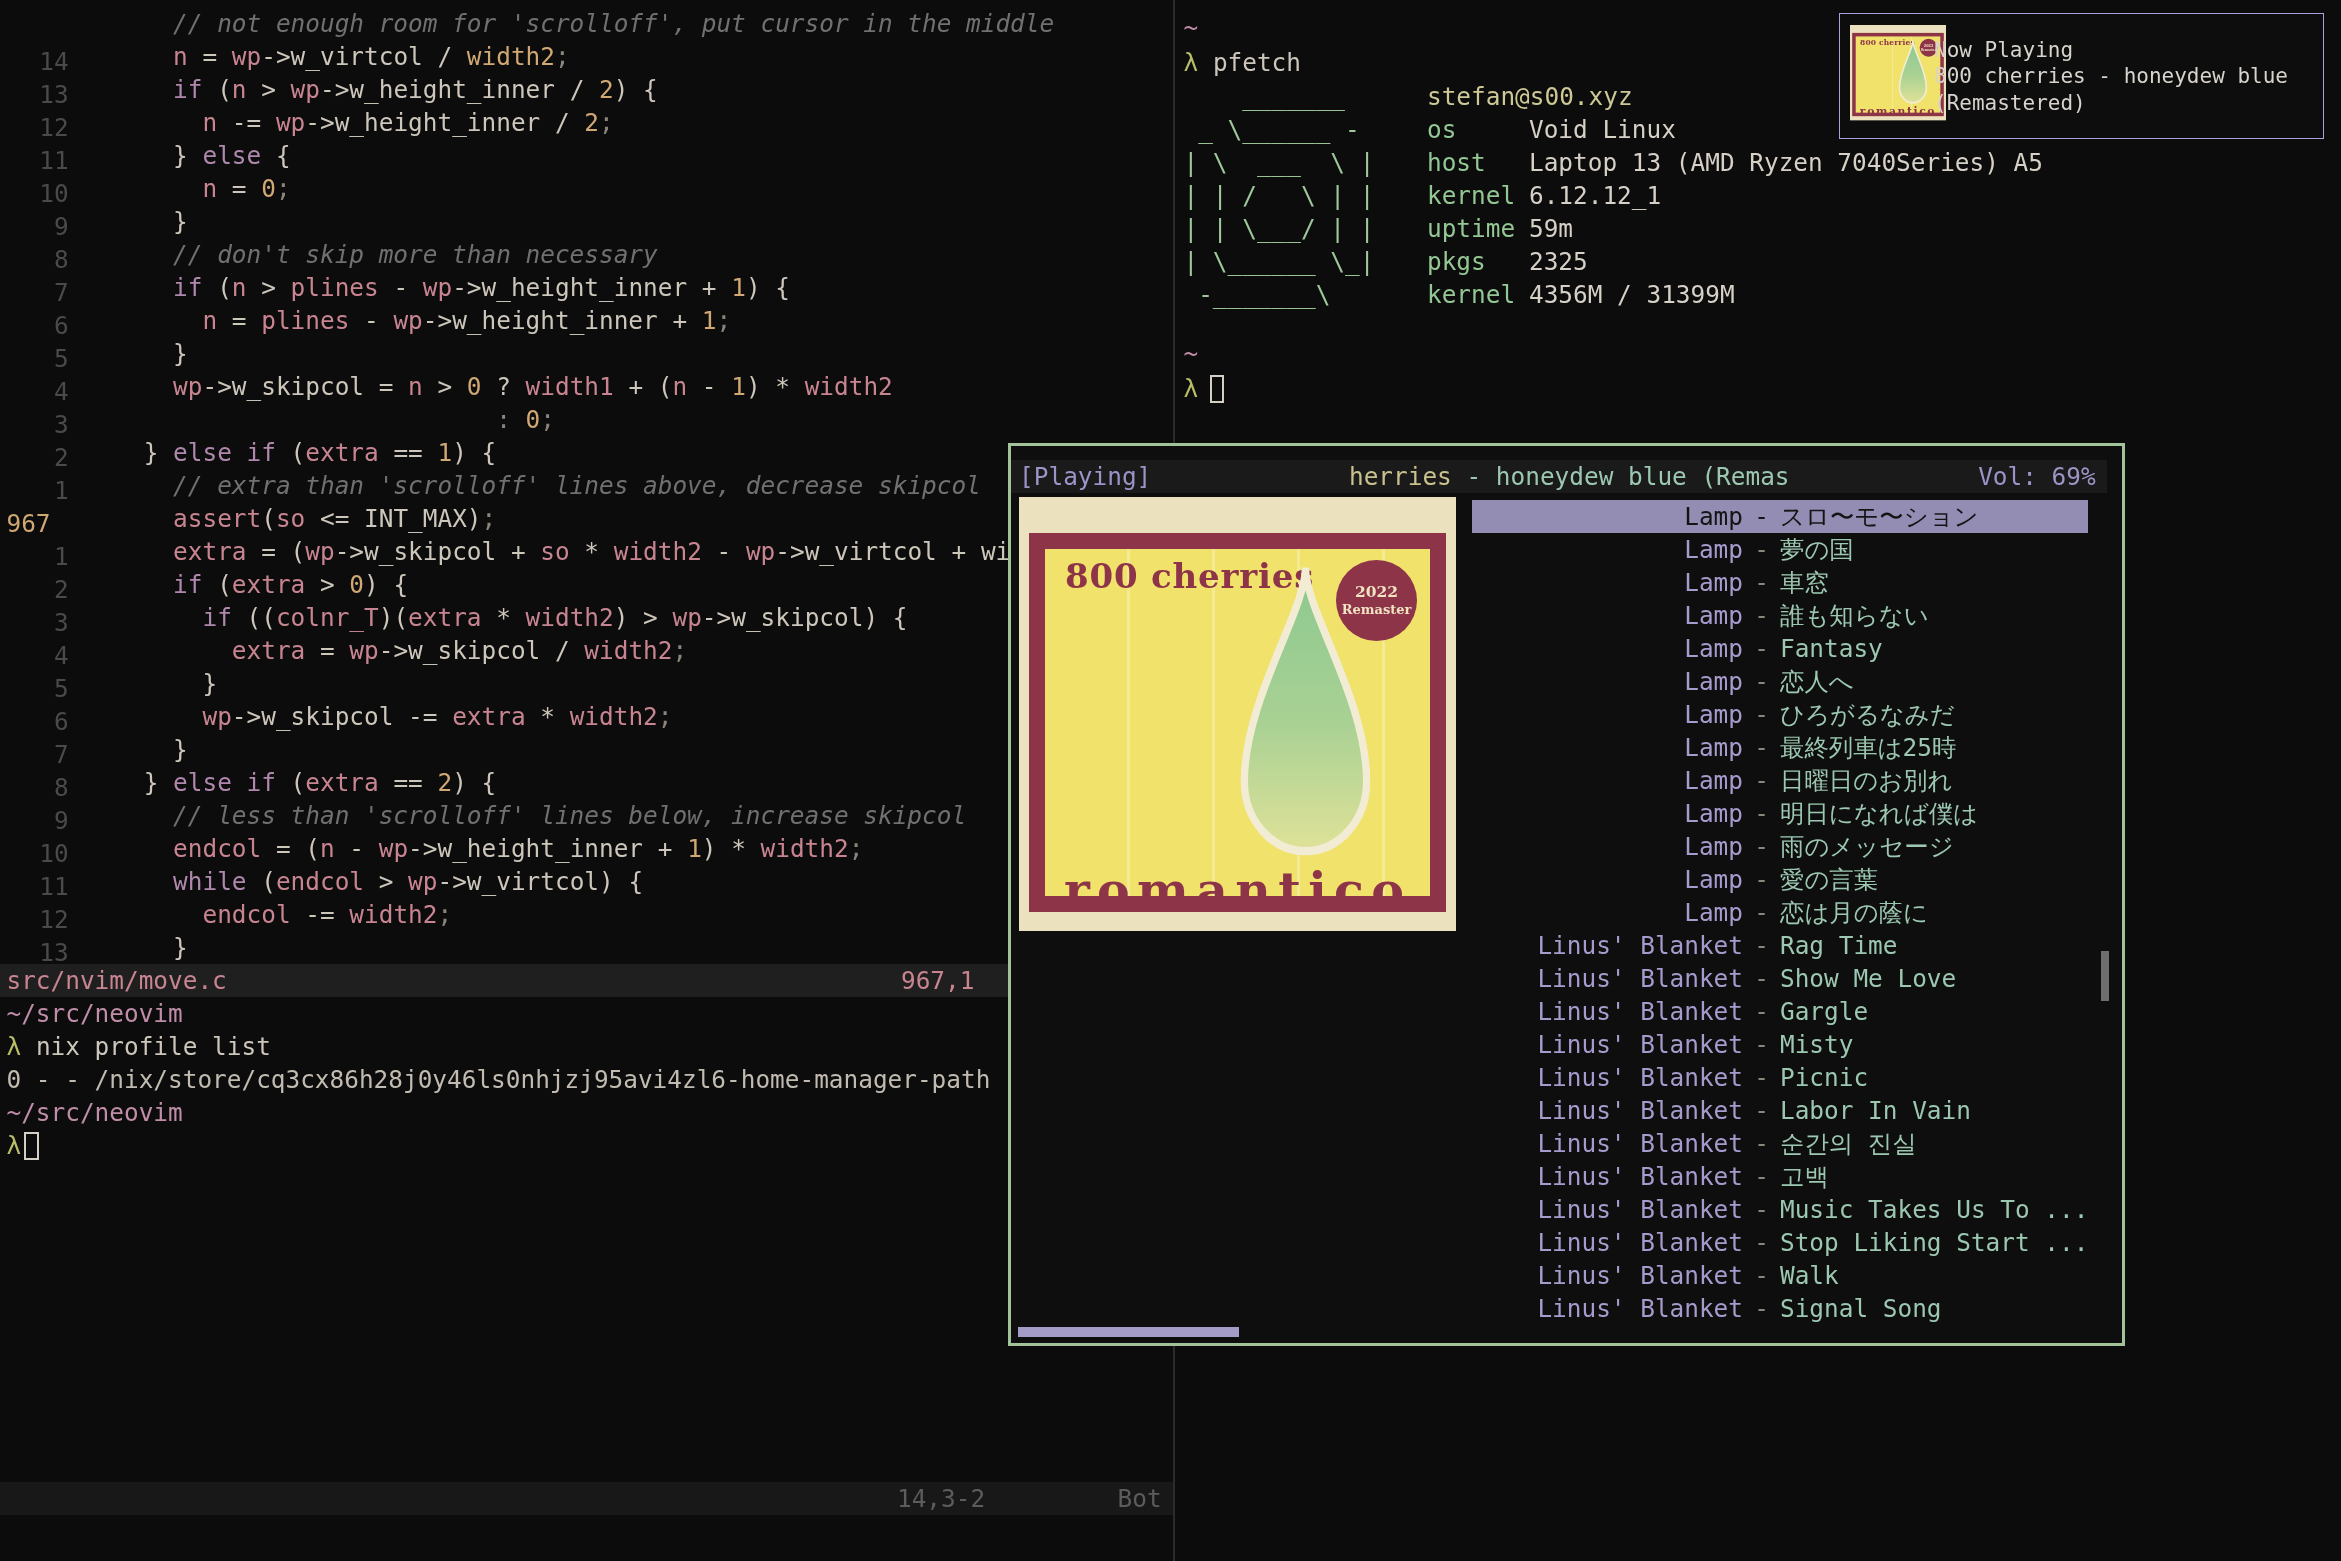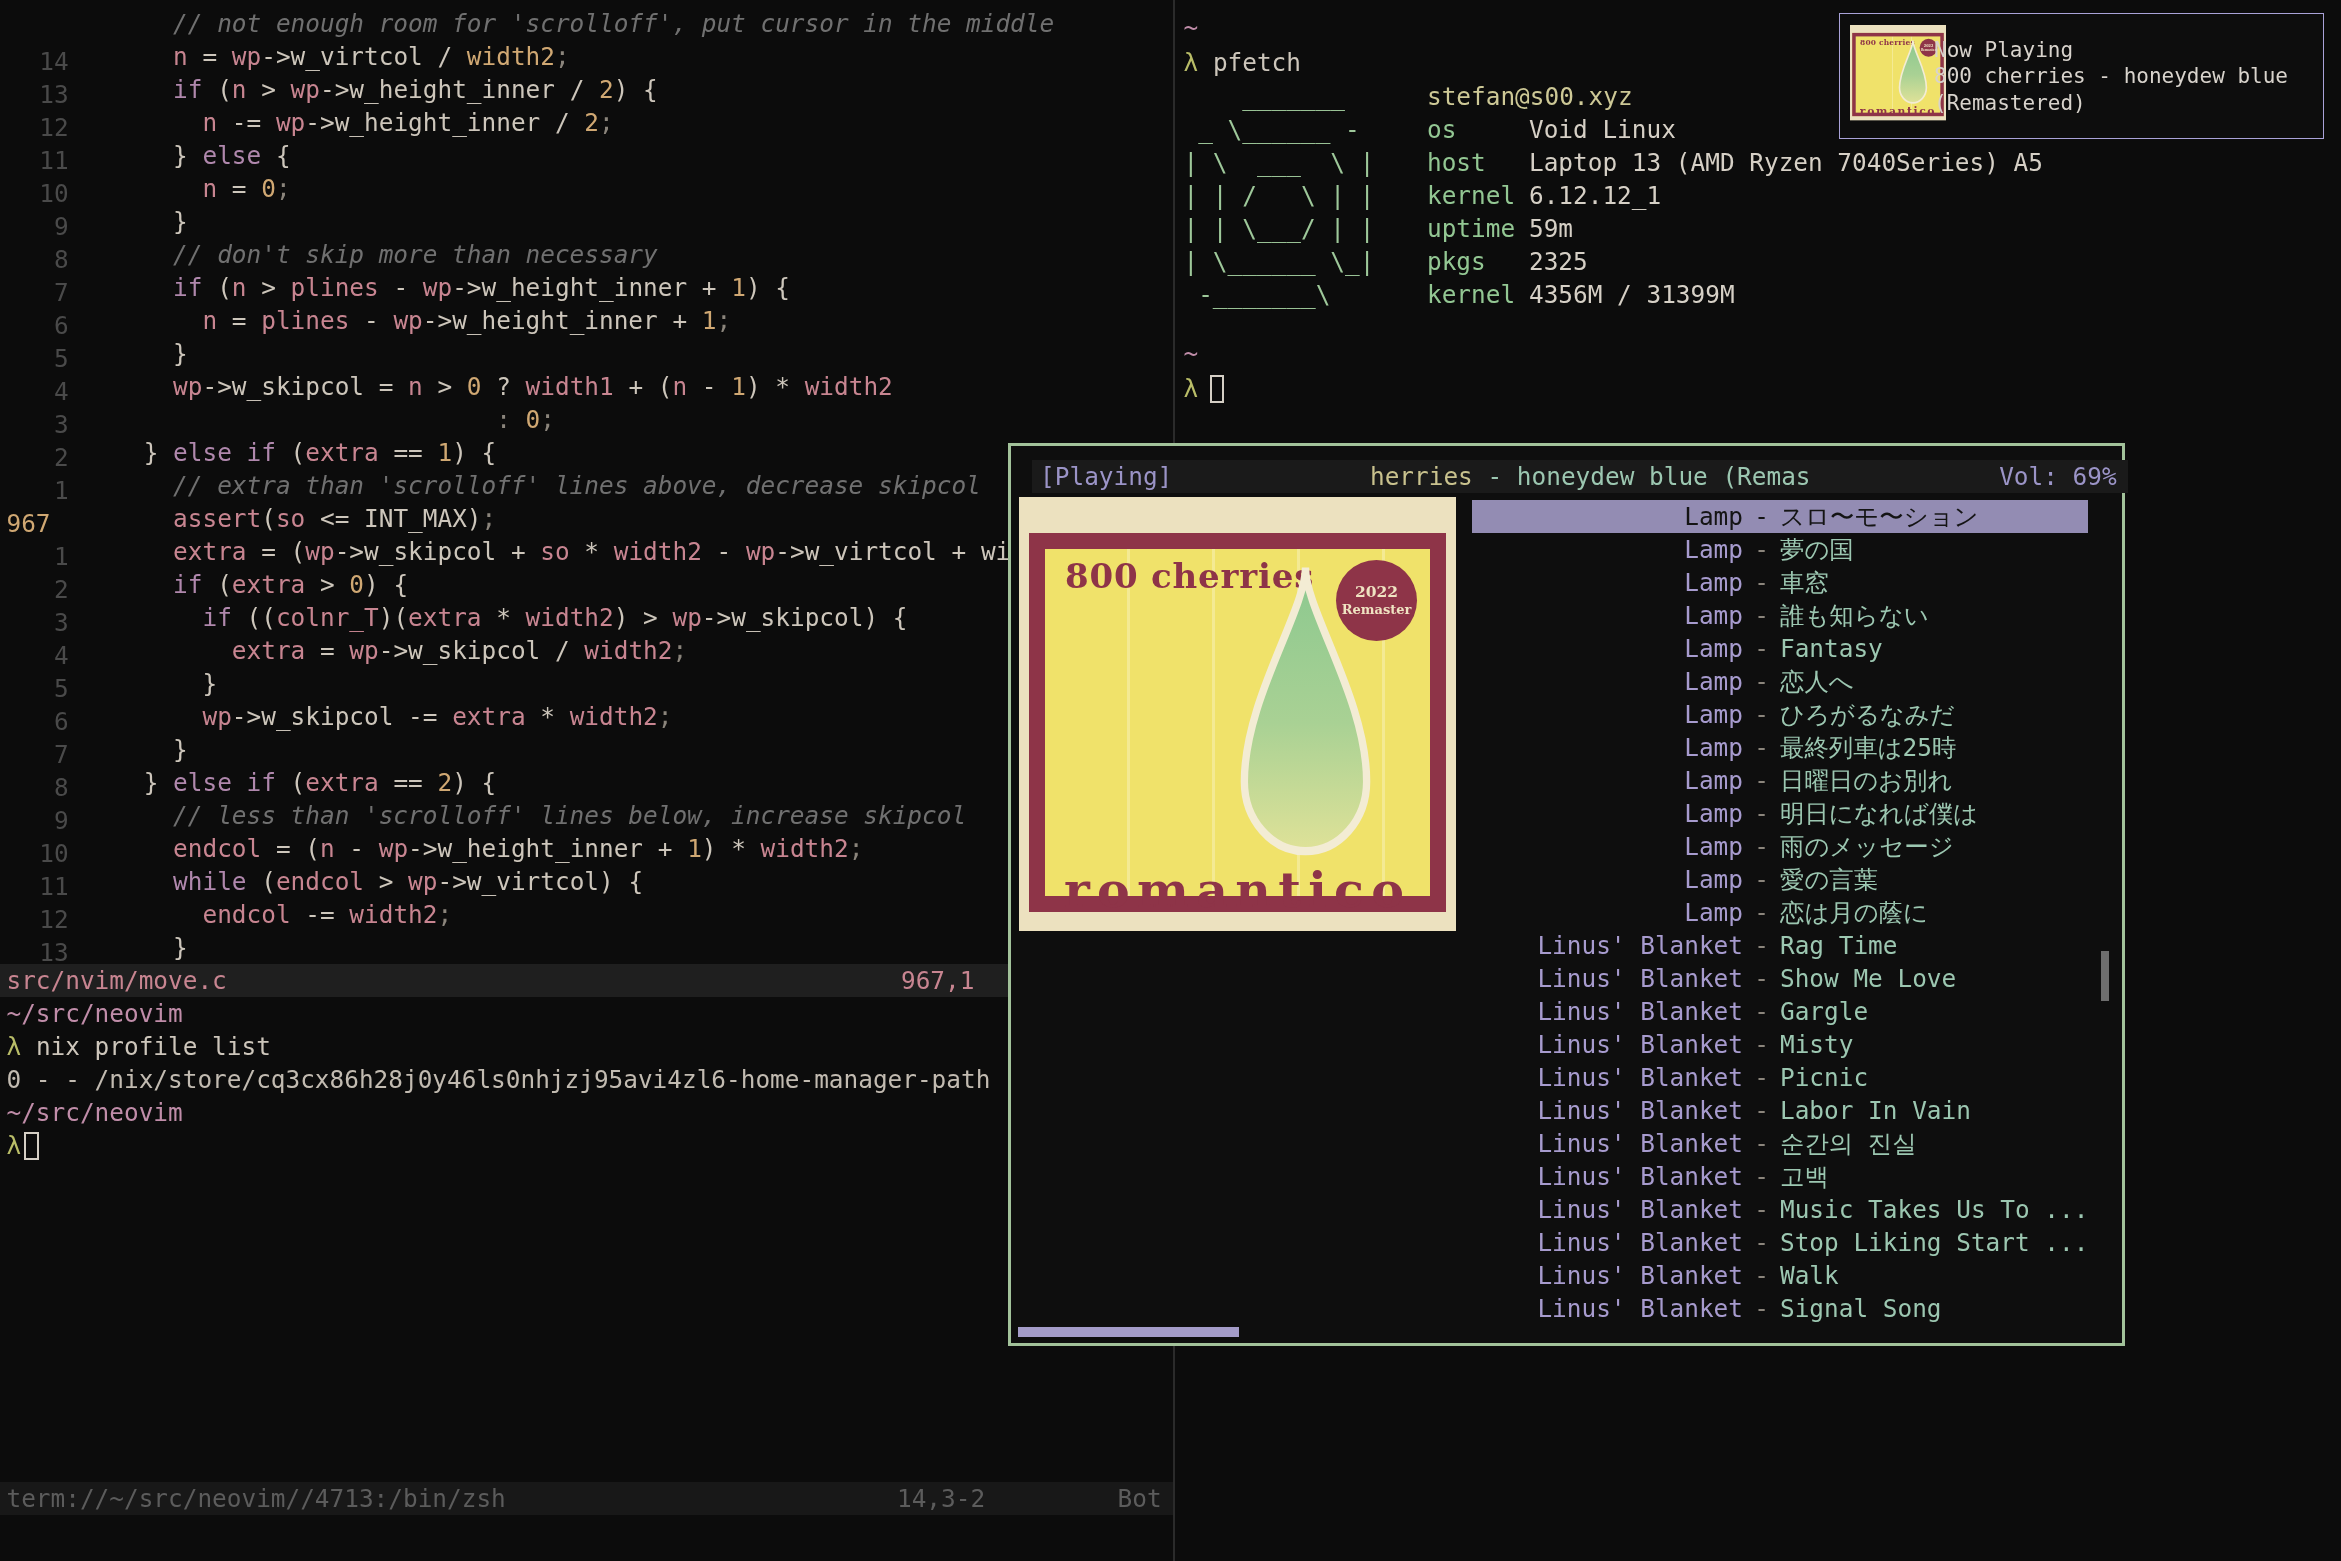--- a/index.html
+++ b/index.html
@@ -55,21 +55,21 @@
   .rp-row{position:absolute;left:6.5px;height:33px;white-space:pre;}
   #pfetch-art{position:absolute;left:6.5px;top:80px;color:var(--art);white-space:pre;font-size:24.4px;line-height:33px;}
   #pfetch-info{position:absolute;left:250px;top:80px;}
   .pf-row{height:33px;white-space:pre;}
   .pf-user{color:var(--puser);}
   .pf-label{display:inline-block;width:102px;color:var(--plabel);}
   .pf-value{color:var(--pvalue);}
 
   
   .player{position:absolute;left:1008px;top:443px;width:1117px;height:903px;border:3.3px solid var(--green);background:#0e0e0e;z-index:5;}
-  .titlebar{position:absolute;left:21px;top:14px;width:1096px;height:33px;background:#1a1a1a;display:flex;align-items:center;}
+  .titlebar{position:absolute;left:0;top:14px;width:1096px;height:33px;background:#1a1a1a;display:flex;align-items:center;}
   .tb-state{padding-left:8.1px;color:var(--lavender);}
   .tb-marquee{position:absolute;left:338px;white-space:pre;}
   .tb-martist{color:var(--khaki);}
   .tb-mtitle{color:var(--titlec);}
   .tb-vol{position:absolute;right:11.4px;color:var(--lavender);}
 
   #track-list{position:absolute;left:461px;top:54px;width:616px;}
   .trow{display:flex;height:33px;align-items:center;white-space:pre;}
   .t-artist{flex:0 0 271px;text-align:right;color:var(--artistc);}
   .t-dash{flex:0 0 37px;text-align:center;color:var(--dashc);}
@@ -143,21 +143,20 @@
 
     <div id="shell-block">
         <div class="sh-line sh-path">~/src/neovim</div>
         <div class="sh-line"><span class="sh-prompt">λ </span><span>nix profile list</span></div>
         <div class="sh-line sh-out">0 - - /nix/store/cq3cx86h28j0y46ls0nhjzj95avi4zl6-home-manager-path</div>
         <div class="sh-line sh-path">~/src/neovim</div>
         <div class="sh-line"><span class="sh-prompt">λ</span><span class="hcursor" style="margin-left: 3.3px;"></span></div>
       </div>
 
     <div class="statusline inactive">
-      <span class="sl-file">term://~/src/neovim//4713:/bin/zsh</span>
       <span class="sl-pos2">14,3-2</span>
       <span class="sl-bot">Bot</span>
     </div>
   </section>
 
   <div class="divider"></div>
 
   <section class="right-pane">
     <div class="rp-row sh-path" style="top:10.6px">~</div>
     <div class="rp-row" style="top:46px"><span class="sh-prompt">λ</span><span> </span><span>pfetch</span></div>

